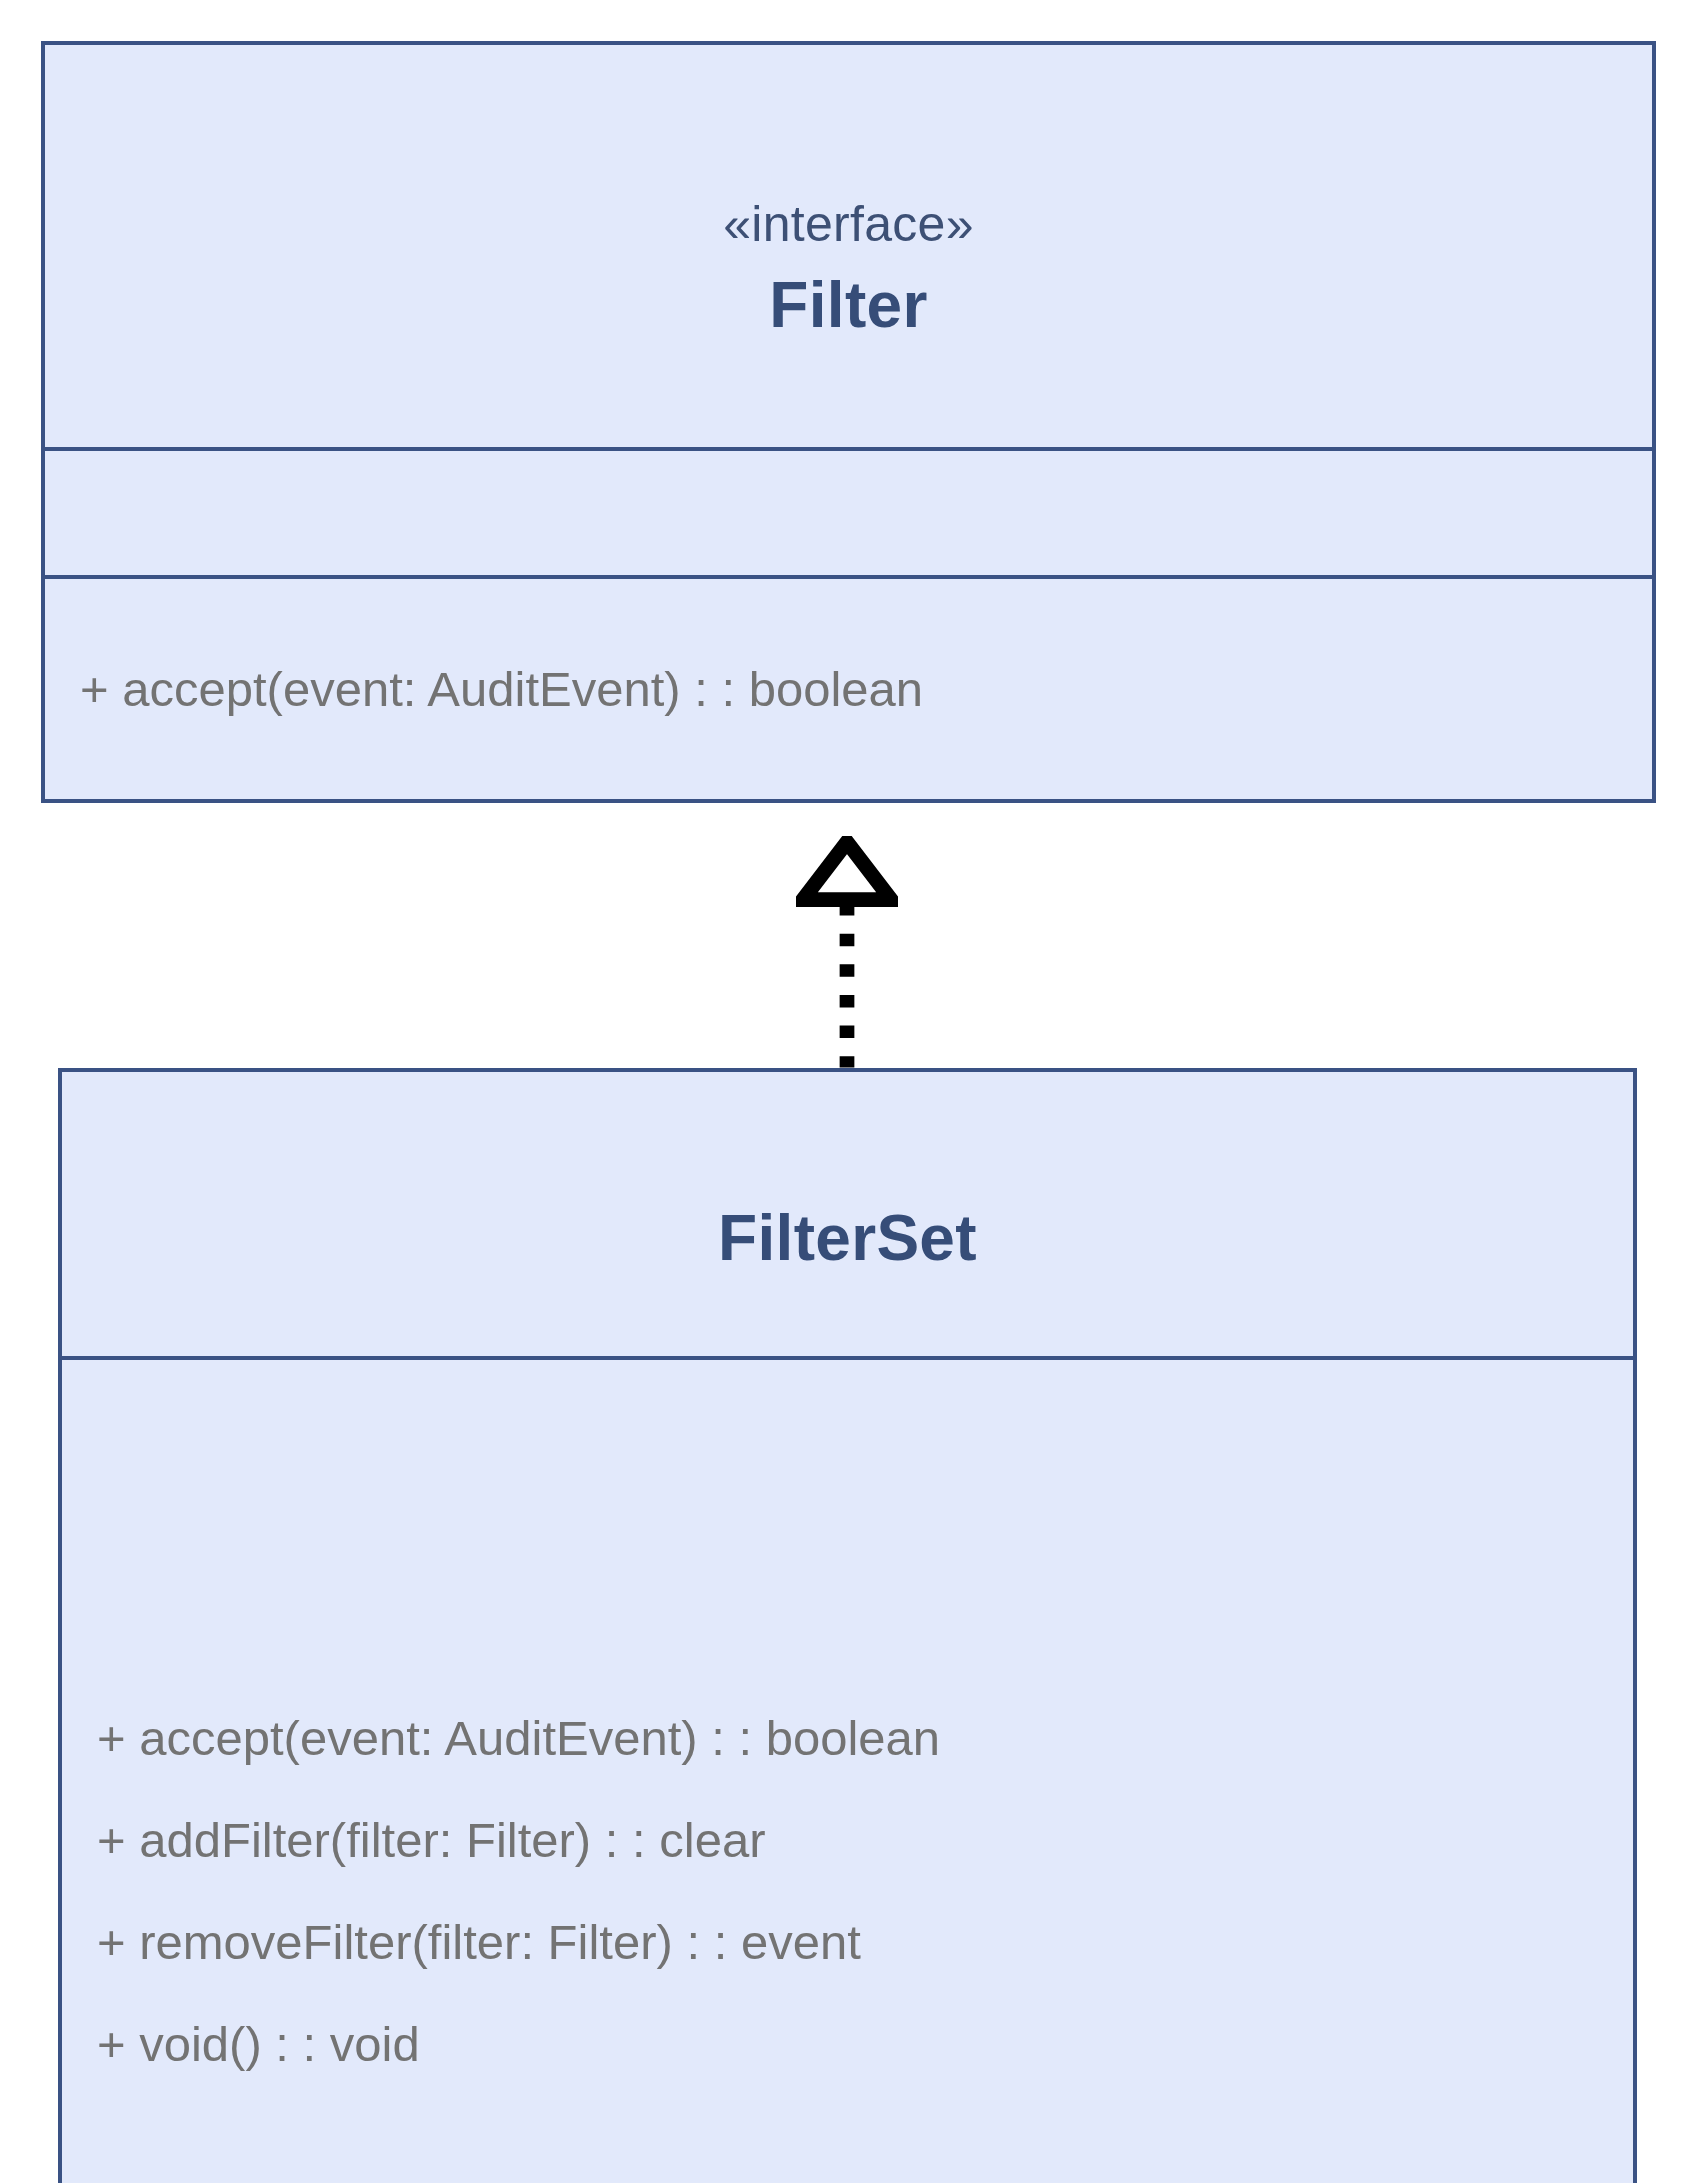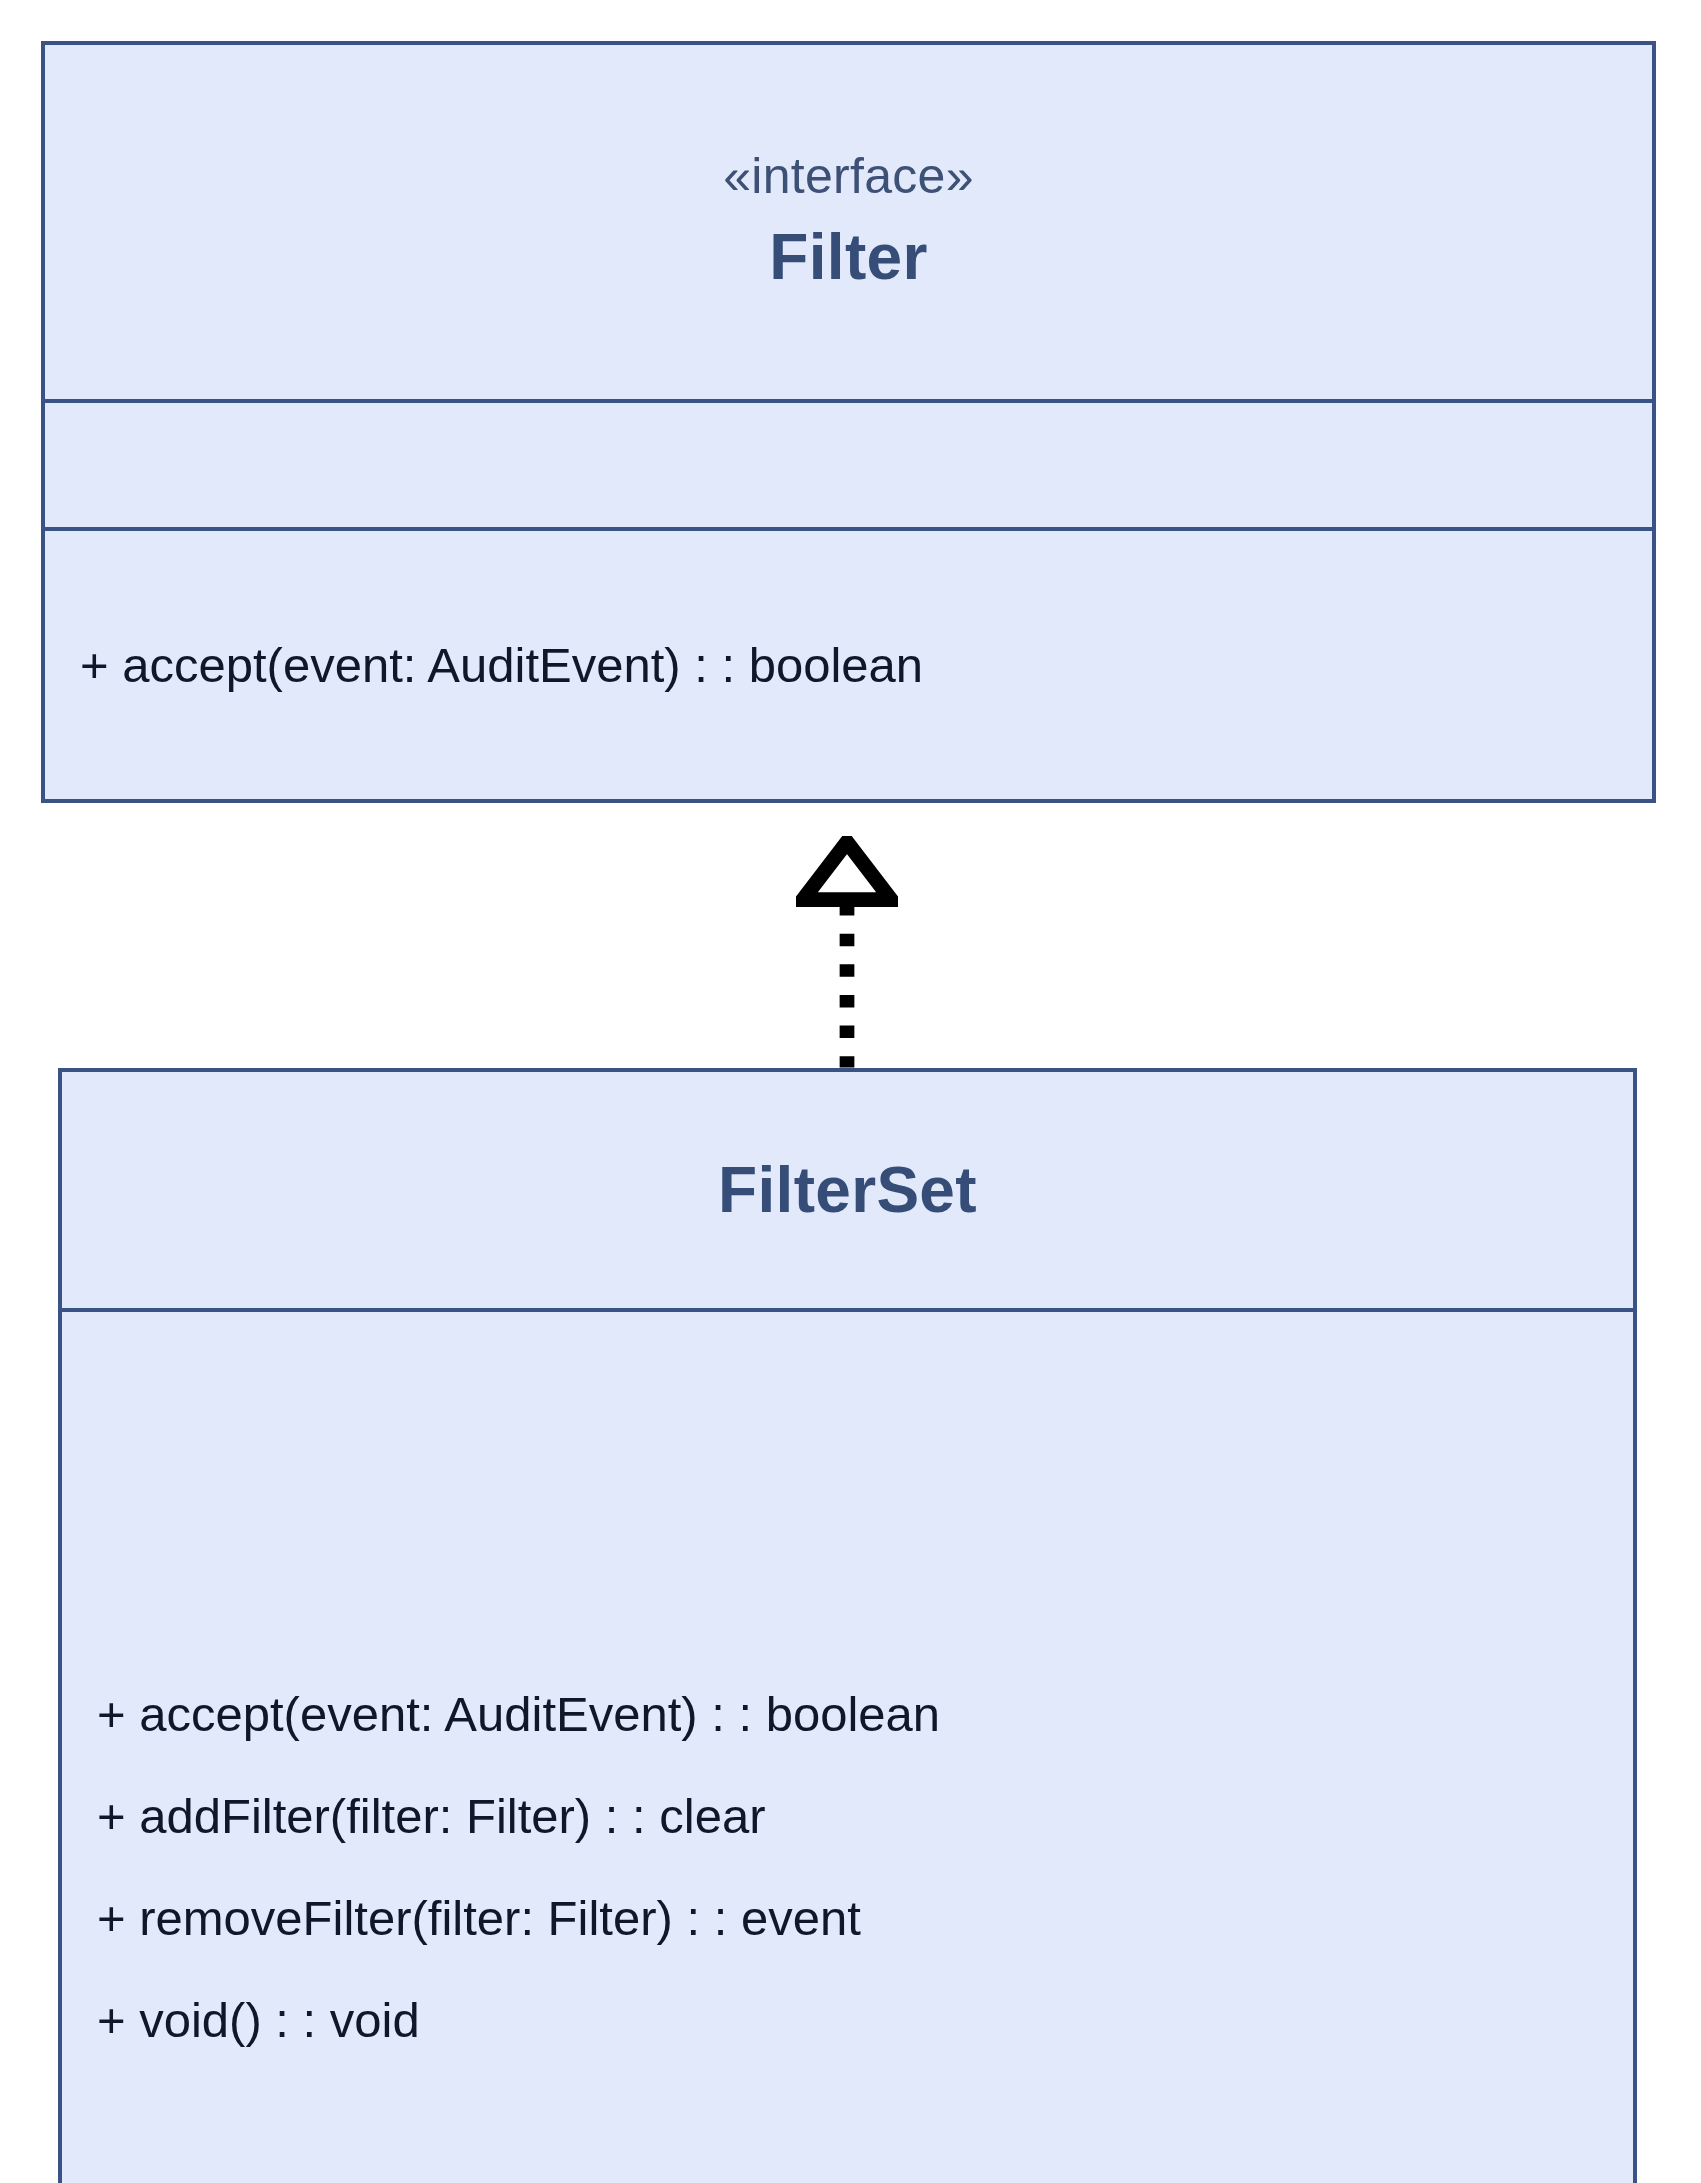--- a/index.html
+++ b/index.html
@@ -51,20 +51,21 @@
     border-top: 4px solid #3a5284;
   }
 
   
   .compartment.header {
     display: flex;
     flex-direction: column;
     align-items: center;
     justify-content: center;
     text-align: center;
+    margin-top: 48px;
   }
   .stereotype {
     color: #3d5075;
     font-size: 50px;
     font-weight: 400;
     line-height: 1.15;
     letter-spacing: 0.3px;
   }
   .class-name {
     color: #364d78;
@@ -82,21 +83,21 @@
   .compartment.members {
     display: flex;
     flex-direction: column;
     justify-content: center;
     padding-left: 35px;
   }
   .compartment.members.empty {
     min-height: 0;
   }
   .member-line {
-    color: #0f172a;
+    color: #737373;
     font-size: 49px;
     font-weight: 400;
     line-height: 1.0;
     white-space: nowrap;
     padding: 0;
   }
   .member-line + .member-line {
     margin-top: 53px;
   }
 

